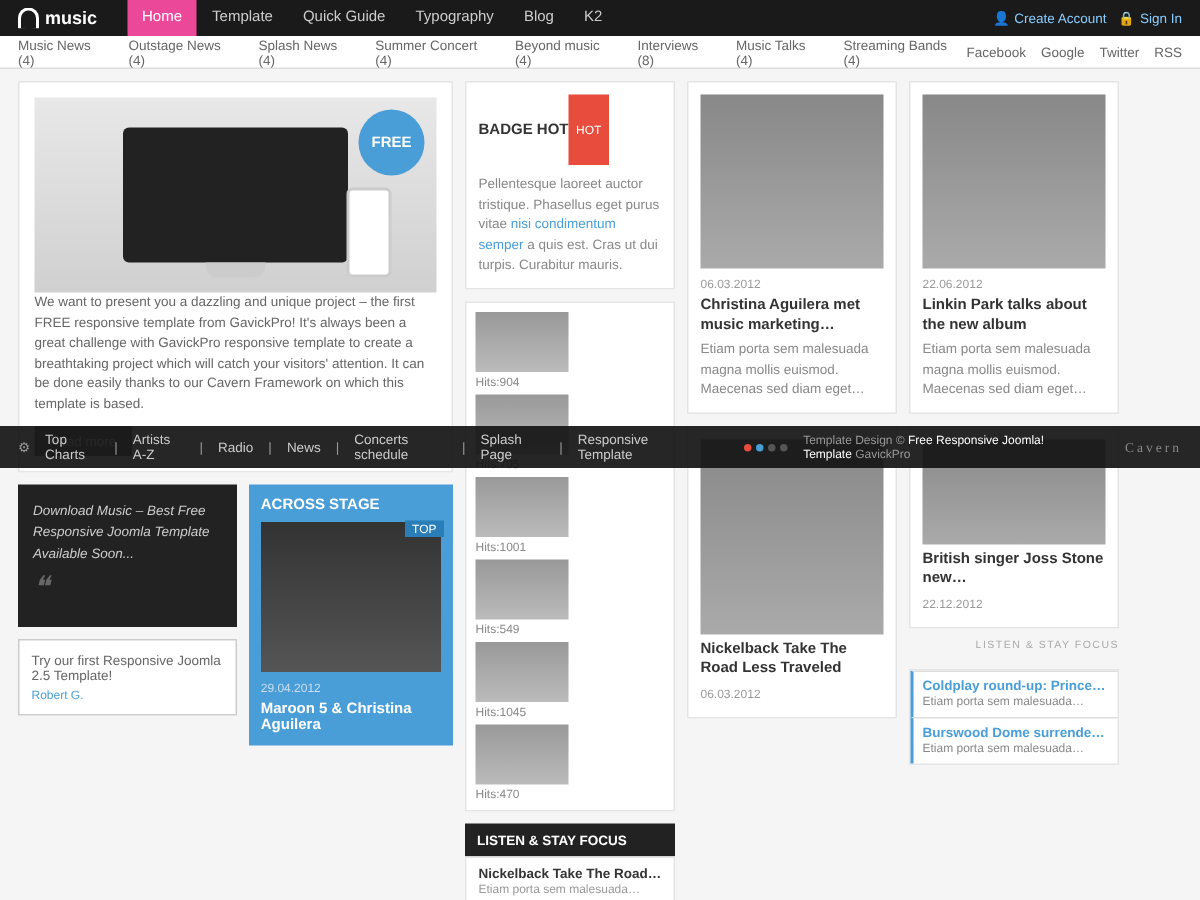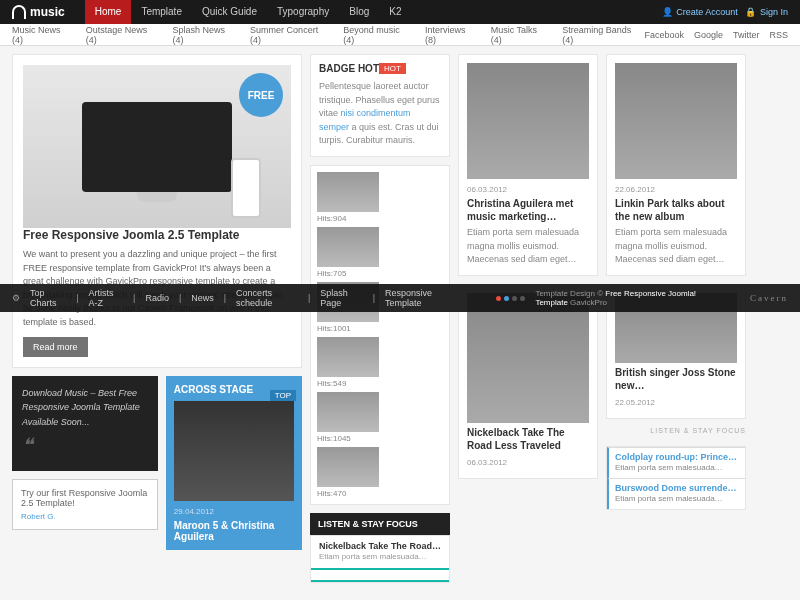--- a/index.html
+++ b/index.html
@@ -2,58 +2,58 @@
 <html><head>
 <meta charset="utf-8">
 <style>
 *{margin:0;padding:0;box-sizing:border-box;font-family:Arial,sans-serif}
 body{background:#f5f5f5;font-size:10px;color:#333;width:800px}
 .topbar{background:#1a1a1a;height:24px;display:flex;align-items:center;padding:0 12px;color:#ccc}
 .logo{display:flex;align-items:center;gap:4px;font-weight:bold;font-size:12px;color:#fff}
 .logo-icon{width:14px;height:14px;border:2px solid #fff;border-radius:50% 50% 0 0;border-bottom:none}
 .mainnav{display:flex;margin-left:20px;gap:0}
 .mainnav a{color:#ccc;padding:0 10px;font-size:10px;line-height:24px;cursor:pointer}
-.mainnav a.active{background:#b91c1c;color:#fff}
+.mainnav a.active{background:#ec4899;color:#fff}
 .userlinks{margin-left:auto;display:flex;gap:8px;font-size:9px}
 .userlinks a{color:#8cf;cursor:pointer;display:flex;align-items:center;gap:3px}
 .subbar{background:#fff;border-bottom:1px solid #ddd;height:22px;display:flex;align-items:center;padding:0 12px;font-size:9px;color:#666}
 .subnav{display:flex;gap:12px}
 .subnav a{color:#666;cursor:pointer}
 .social{margin-left:auto;display:flex;gap:10px}
 .social a{color:#666;cursor:pointer}
 .container{display:flex;gap:8px;padding:8px 12px}
 .col{display:flex;flex-direction:column;gap:8px}
 .col1{width:290px}
 .col2{width:140px}
 .col3{width:140px}
 .col4{width:140px}
 .card{background:#fff;border:1px solid #e5e5e5;padding:8px}
 .hero{background:#fff;border:1px solid #e5e5e5;padding:10px;position:relative}
-.hero-img{height:163px;background:linear-gradient(#e8e8e8,#d0d0d0);position:relative;display:flex;align-items:center;justify-content:center}
+.hero-img{height:130px;background:linear-gradient(#e8e8e8,#d0d0d0);position:relative;display:flex;align-items:center;justify-content:center}
 .monitor{width:150px;height:90px;background:#222;border-radius:4px;position:relative}
 .monitor::after{content:"";position:absolute;bottom:-10px;left:50%;transform:translateX(-50%);width:40px;height:10px;background:#ccc;border-radius:0 0 8px 8px}
 .phone{width:30px;height:60px;background:#fff;border:2px solid #ccc;border-radius:4px;position:absolute;right:30px;bottom:10px}
 .free-badge{position:absolute;top:8px;right:8px;width:44px;height:44px;background:#4a9ed8;border-radius:50%;color:#fff;font-weight:bold;font-size:10px;display:flex;align-items:center;justify-content:center}
 .date{color:#999;font-size:8px;margin:6px 0 3px}
 .hero h2{font-size:12px;margin-bottom:6px}
 .hero p{font-size:9px;color:#666;line-height:1.5}
 .btn-read{background:#737373;color:#fff;border:none;padding:5px 10px;font-size:9px;margin-top:8px;cursor:pointer}
 .dark-card{background:#222;color:#ccc;padding:10px;font-size:9px;font-style:italic;line-height:1.6;position:relative}
 .quote-mark{font-size:20px;color:#666}
 .try-box{background:#fff;border:1px solid #ccc;padding:8px;font-size:9px;color:#666;margin-top:8px;position:relative}
 .author{color:#4a9ed8;font-size:8px;margin-top:4px;display:block}
 .blue-card{background:#4a9ed8;color:#fff;padding:8px;position:relative}
-.blue-card .badge-top{position:absolute;top:14px;right:6px;background:#2a7eb8;padding:1px 5px;font-size:8px}
+.blue-card .badge-top{position:absolute;top:24px;right:6px;background:#2a7eb8;padding:1px 5px;font-size:8px}
 .blue-card h3{font-size:10px;margin-bottom:6px}
 .blue-img{height:100px;background:linear-gradient(#333,#555)}
 .blue-card .date{color:#cde}
 .blue-card h4{font-size:10px;margin-top:4px}
 .badge-header{display:flex;align-items:center;margin-bottom:6px}
 .badge-header h3{font-size:10px;color:#333}
-.hot-tag{background:#e74c3c;color:#fff;padding:1px 5px;font-size:8px}
+.hot-tag{background:#e74c3c;color:#fff;padding:19px 5px;font-size:8px}
 .card p{font-size:9px;color:#888;line-height:1.5}
 .card a.link{color:#4a9ed8}
 .tabs{display:flex;border:1px solid #ddd;font-size:8px}
 .tabs span{padding:5px 7px;border-right:1px solid #ddd;cursor:pointer;color:#888}
 .tabs span.active{color:#333;font-weight:bold}
 .thumbs{display:flex;flex-wrap:wrap;gap:4px;padding:6px 0}
 .thumb{width:62px}
 .thumb-img{height:40px;background:linear-gradient(#999,#bbb)}
 .thumb-label{font-size:8px;color:#888;margin-top:2px}
 .listen-header{background:#222;color:#fff;padding:6px 8px;font-size:9px;font-weight:bold}
@@ -124,21 +124,20 @@
 </div>
 
 <div class="container">
 <div class="col col1">
 <div class="hero">
 <div class="hero-img">
 <div class="monitor"></div>
 <div class="phone"></div>
 <div class="free-badge">FREE</div>
 </div>
-<h2>Free Responsive Joomla 2.5 Template</h2>
 <p>We want to present you a dazzling and unique project – the first FREE responsive template from GavickPro! It's always been a great challenge with GavickPro responsive template to create a breathtaking project which will catch your visitors' attention. It can be done easily thanks to our Cavern Framework on which this template is based.</p>
 <button class="btn-read">Read more</button>
 </div>
 <div class="bottom-row">
 <div style="width:148px">
 <div class="dark-card">
 <span>Download Music – Best Free Responsive Joomla Template Available Soon...</span>
 <div class="quote-mark">❝</div>
 </div>
 <div class="try-box">
@@ -222,21 +221,21 @@
 <div class="col col4">
 <div class="card">
 <div class="article-img"></div>
 <div class="date">22.06.2012</div>
 <h4>Linkin Park talks about the new album</h4>
 <p>Etiam porta sem malesuada magna mollis euismod. Maecenas sed diam eget…</p>
 </div>
 <div class="card">
 <div class="article-img" style="height:70px"></div>
 <h4>British singer Joss Stone new…</h4>
-<div class="date">22.05.2012</div>
+<div class="date">22.12.2012</div>
 </div>
 <div class="listen-label">LISTEN &amp; STAY FOCUS</div>
 <div class="side-list card" style="padding:0">
 <div class="side-item">
           <h5>Coldplay round-up: Prince…</h5>
           <p>Etiam porta sem malesuada…</p>
         </div>
 <div class="side-item">
           <h5>Burswood Dome surrender's…</h5>
           <p>Etiam porta sem malesuada…</p>

